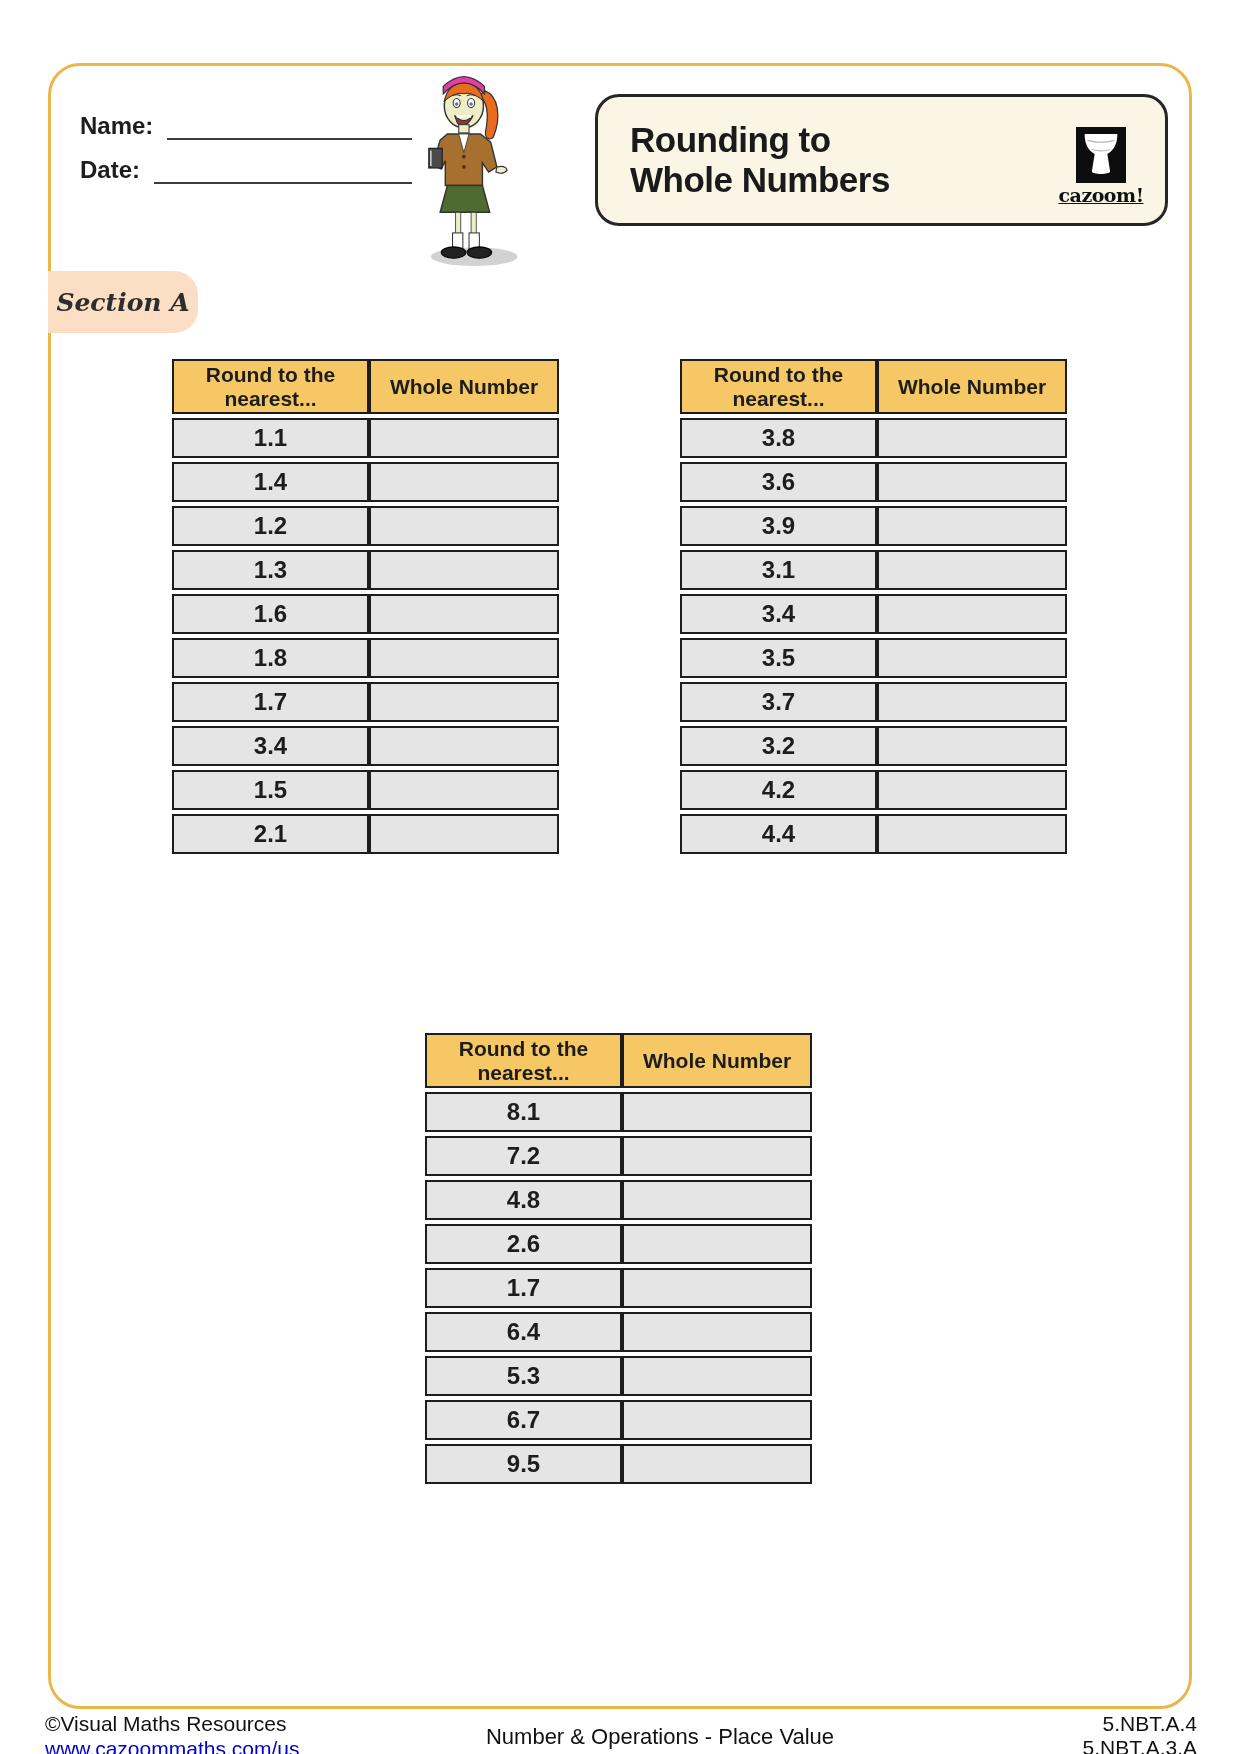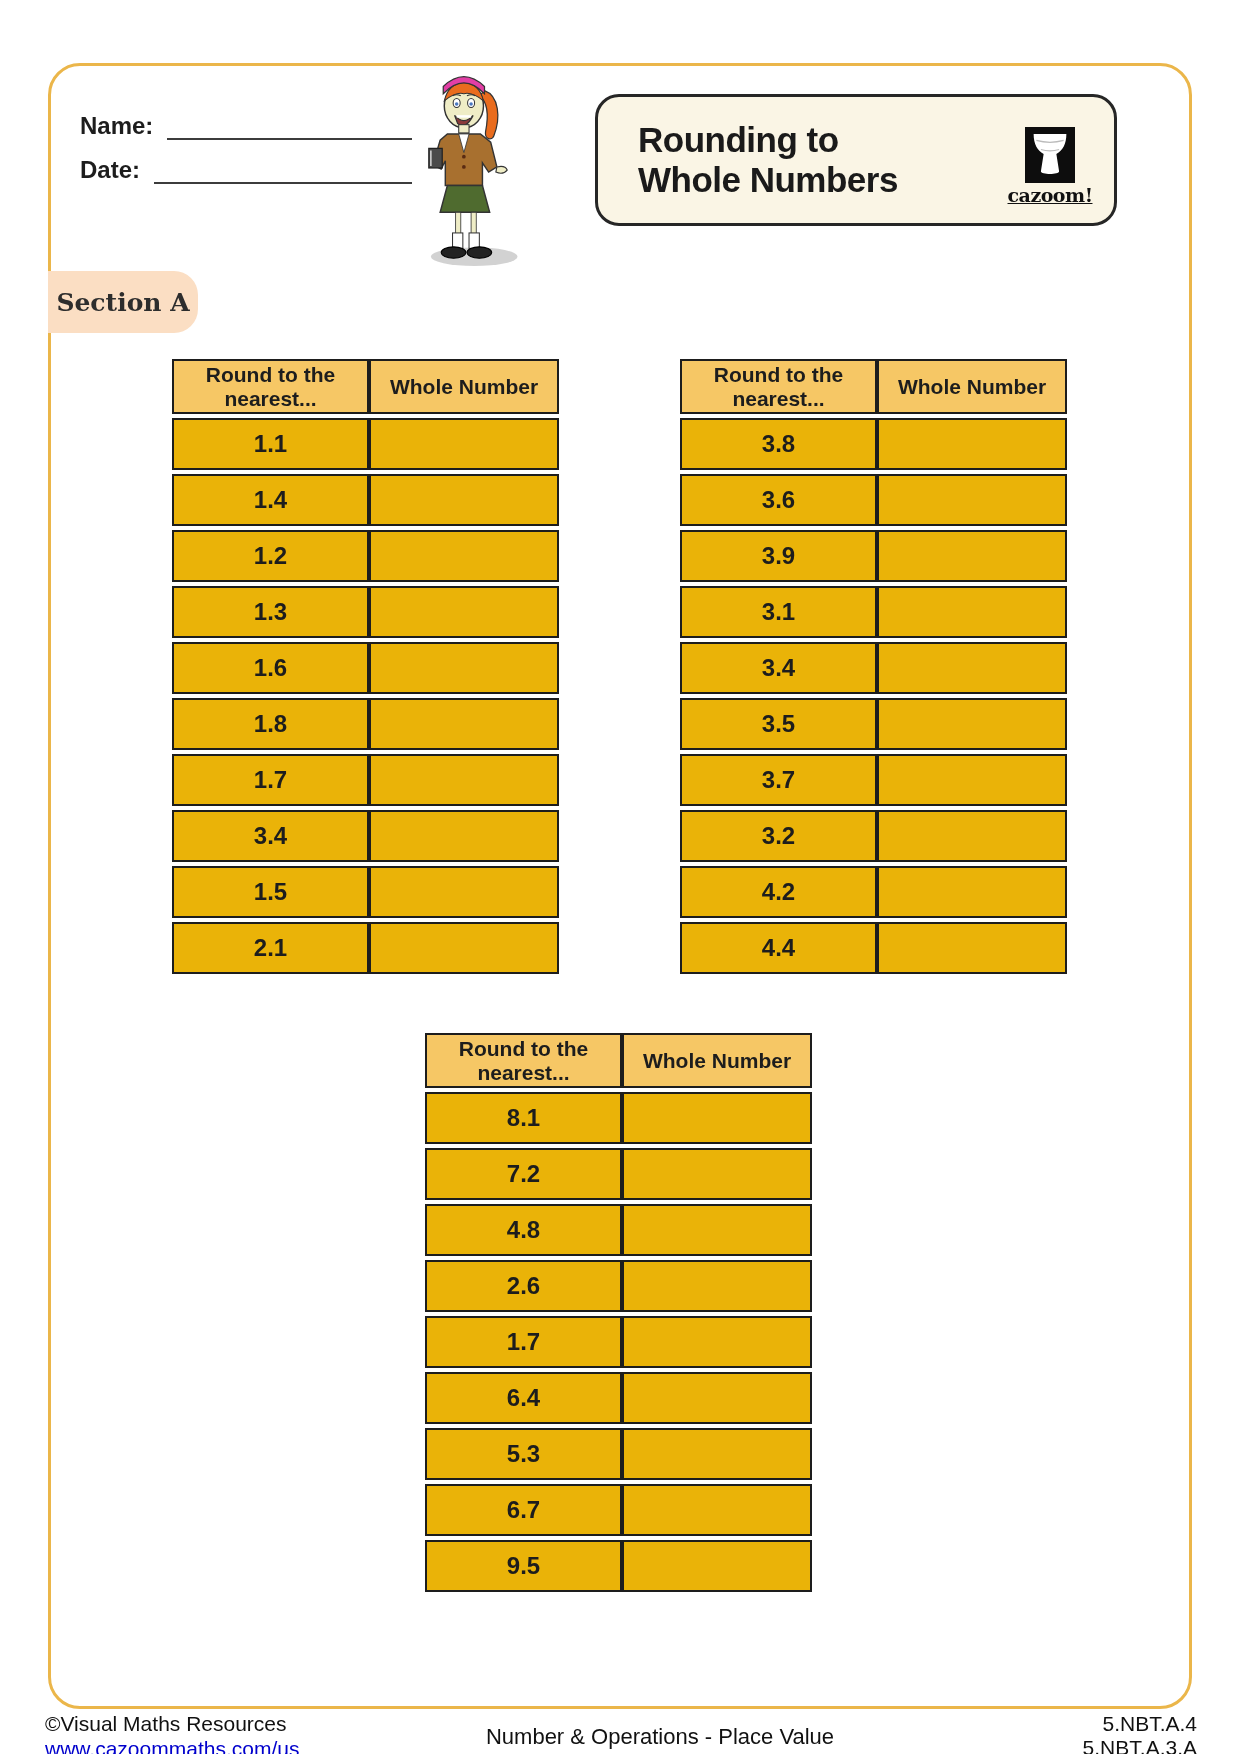--- a/index.html
+++ b/index.html
@@ -12,45 +12,45 @@
   .id-row{position:absolute;display:flex;align-items:flex-end;gap:14px;width:332px;}
   .row-name{left:80px;top:86px;}
   .row-date{left:80px;top:130px;}
   .id-label{font-weight:bold;font-size:24px;color:#1d1d1d;white-space:nowrap;}
   .id-line{flex:1;border-bottom:2px solid #3c3c3c;height:26px;}
 
   
   .girl{position:absolute;left:410px;top:44px;width:116px;height:198px;}
 
   
-  .title-box{position:absolute;left:595px;top:68px;width:522px;height:132px;
+  .title-box{position:absolute;left:595px;top:68px;width:573px;height:132px;
              background:#FAF5E5;border:3px solid #262626;border-radius:24px;
-             box-sizing:border-box;display:flex;align-items:center;padding-left:40px;}
+             box-sizing:border-box;display:flex;align-items:center;padding-left:32px;}
   .title-text{font-size:35px;font-weight:bold;line-height:1.15;letter-spacing:-0.5px;color:#1a1a1a;}
   .logo{position:absolute;right:18px;top:30px;width:92px;display:flex;flex-direction:column;align-items:center;}
   .logo-box{width:50px;height:56px;background:#0d0d0d;display:flex;align-items:center;justify-content:center;}
   .logo-text{font-family:"DejaVu Serif",serif;font-weight:bold;font-size:19px;color:#111;margin-top:1px;letter-spacing:-0.5px;text-decoration:underline;}
 
   
   .section-tab{position:absolute;left:48px;top:245px;width:150px;height:62px;background:#FBDEC3;
                border-radius:0 24px 24px 0;display:flex;align-items:center;justify-content:center;}
-  .section-text{font-family:"DejaVu Serif",serif;font-weight:bold;
+  .section-text{font-family:"DejaVu Serif",serif;font-style:italic;font-weight:bold;
                 font-size:25px;color:#2d2d2d;}
 
   
   .wtable{position:absolute;border-collapse:separate;border-spacing:0 4px;table-layout:fixed;width:387px;}
   .t1{left:172px;top:329px;}
   .t2{left:680px;top:329px;}
   .t3{left:425px;top:1003px;}
   .wtable col.c1{width:197px;}
   .wtable col.c2{width:190px;}
   .wtable th,.wtable td{border:2px solid #1d1d1d;box-sizing:border-box;text-align:center;
                         vertical-align:middle;color:#1d1d1d;}
   .wtable th{background:#F6C765;font-size:21px;font-weight:bold;line-height:1.12;height:54px;padding:2px 8px;}
-  .wtable td{background:#eab308;height:52px;}
+  .wtable td{background:#e5e5e5;height:40px;}
   td.val{font-size:24px;font-weight:bold;}
 
   
   .footer-left{position:absolute;left:45px;top:1686px;font-size:21px;line-height:1.12;color:#111;}
   .footer-url{color:#0000CC;text-decoration:underline;display:inline-block;margin-top:1px;}
   .footer-center{position:absolute;left:420px;top:1698px;width:480px;text-align:center;font-size:22px;color:#111;}
   .footer-right{position:absolute;right:44px;top:1686px;text-align:right;font-size:21px;line-height:1.12;color:#111;}
 </style>
 </head>
 <body>

